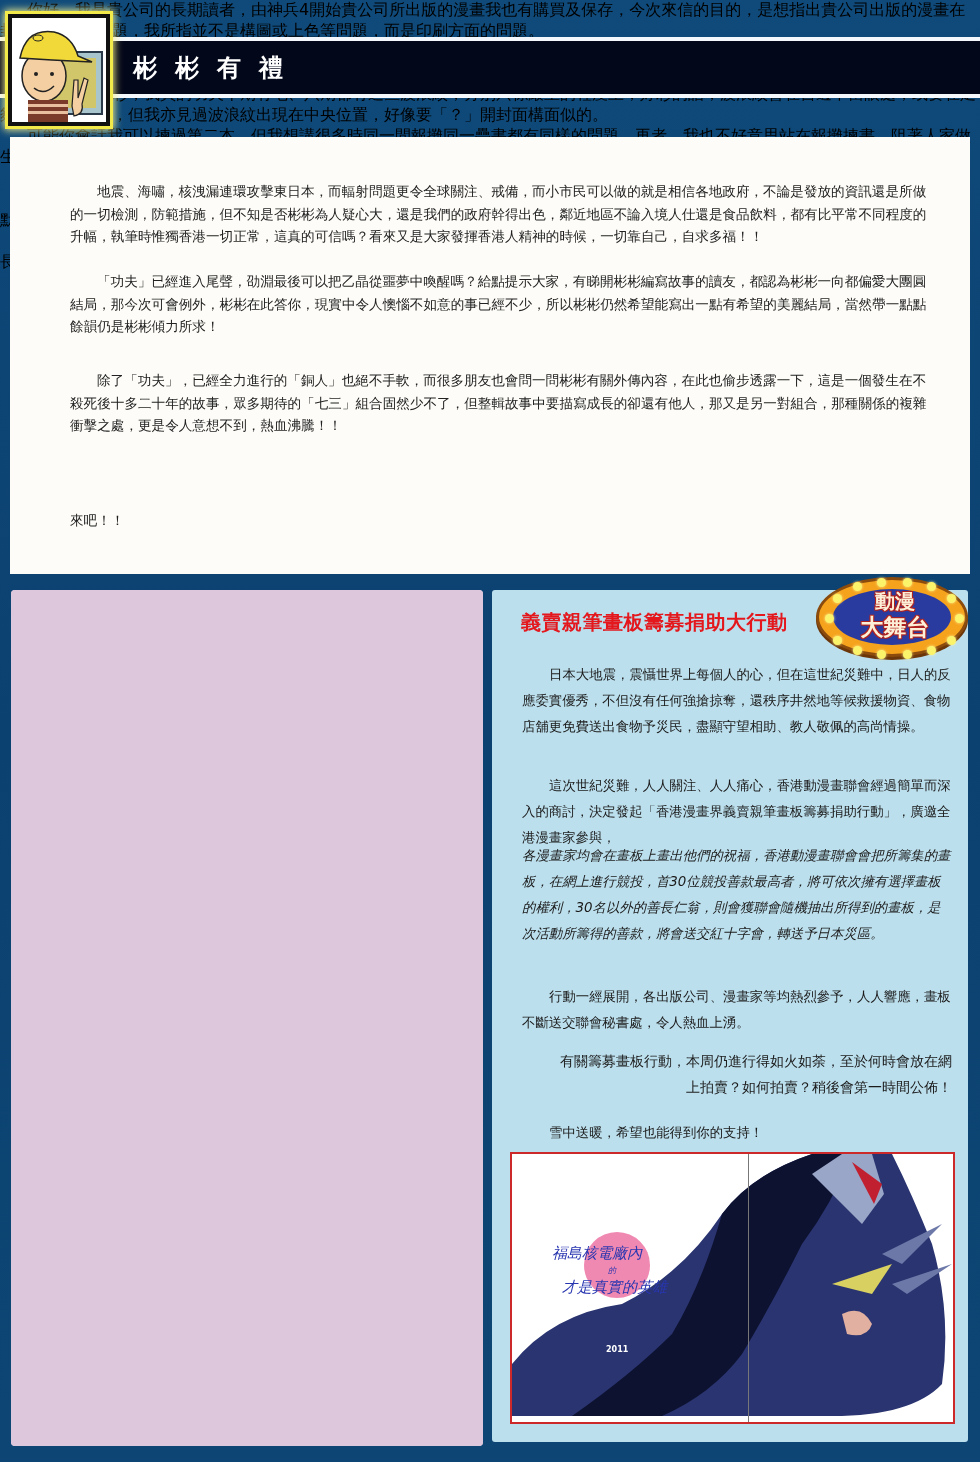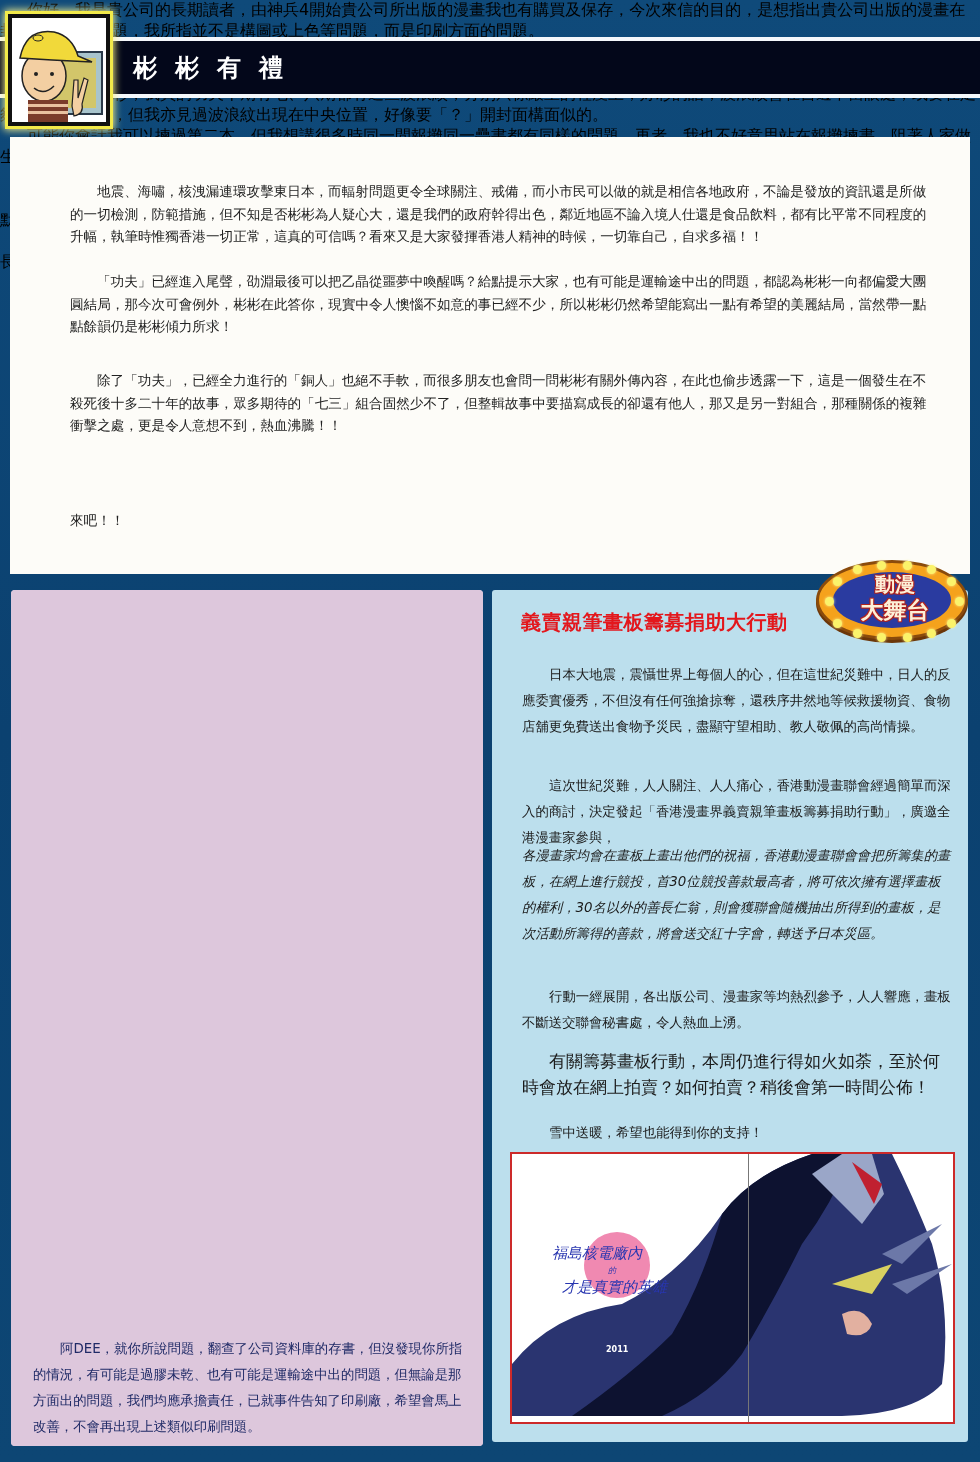--- a/index.html
+++ b/index.html
@@ -59,21 +59,21 @@
     position: absolute; left: 492px; top: 590px; width: 476px; height: 852px;
     background: #bcdfed; border-radius: 3px;
   }
   .charity-title {
     position: absolute; left: 521px; top: 609px; font-size: 20px; font-weight: bold; color: #e3171c;
     letter-spacing: 0.5px;
   }
 
   
   .badge {
-    position: absolute; left: 816px; top: 560px; width: 152px; height: 80px;
+    position: absolute; left: 816px; top: 577px; width: 152px; height: 80px;
     background: #f5a21c; border-radius: 50%;
     border: 3px solid #8a4b0c;
     box-shadow: 0 3px 0 #6b3609;
   }
   .badge-inner {
     position: absolute; left: 14px; top: 9px; width: 118px; height: 56px;
     background: #2a3ba0; border-radius: 50%;
   }
   .badge-line1, .badge-line2 {
     position: absolute; width: 152px; text-align: center; color: #fdf0d8; font-weight: bold;
@@ -120,50 +120,49 @@
       <path d="M22 70 Q32 78 42 68" stroke="#222" stroke-width="1.5" fill="none"></path>
       <rect x="16" y="82" width="40" height="22" fill="#7a3b2b"></rect>
       <rect x="16" y="86" width="40" height="3" fill="#e8c0a0"></rect>
       <rect x="16" y="93" width="40" height="3" fill="#e8c0a0"></rect>
       <path d="M60 88 L62 62 L66 62 L66 80 L72 60 L76 62 L70 86 Q72 96 62 98 Z" fill="#f3cfa2" stroke="#222" stroke-width="1.2"></path>
     </svg>
   </div>
 
   <div class="editorial">
     <p style="top:43px; text-indent:27px;">地震、海嘯，核洩漏連環攻擊東日本，而輻射問題更令全球關注、戒備，而小市民可以做的就是相信各地政府，不論是發放的資訊還是所做的一切檢測，防範措施，但不知是否彬彬為人疑心大，還是我們的政府幹得出色，鄰近地區不論入境人仕還是食品飲料，都有比平常不同程度的升幅，執筆時惟獨香港一切正常，這真的可信嗎？看來又是大家發揮香港人精神的時候，一切靠自己，自求多福！！</p>
-    <p style="top:133px; text-indent:27px;">「功夫」已經進入尾聲，劭淵最後可以把乙晶從噩夢中喚醒嗎？給點提示大家，也有可能是運輸途中出的問題，都認為彬彬一向都偏愛大團圓結局，那今次可會例外，彬彬在此答你，現實中令人懊惱不如意的事已經不少，所以彬彬仍然希望能寫出一點有希望的美麗結局，當然帶一點點餘韻仍是彬彬傾力所求！</p>
+    <p style="top:133px; text-indent:27px;">「功夫」已經進入尾聲，劭淵最後可以把乙晶從噩夢中喚醒嗎？給點提示大家，有睇開彬彬編寫故事的讀友，都認為彬彬一向都偏愛大團圓結局，那今次可會例外，彬彬在此答你，現實中令人懊惱不如意的事已經不少，所以彬彬仍然希望能寫出一點有希望的美麗結局，當然帶一點點餘韻仍是彬彬傾力所求！</p>
     <p style="top:232px; text-indent:27px;">除了「功夫」，已經全力進行的「銅人」也絕不手軟，而很多朋友也會問一問彬彬有關外傳內容，在此也偷步透露一下，這是一個發生在不殺死後十多二十年的故事，眾多期待的「七三」組合固然少不了，但整輯故事中要描寫成長的卻還有他人，那又是另一對組合，那種關係的複雜衝擊之處，更是令人意想不到，熱血沸騰！！</p>
     <p style="top:372px; text-indent:0;">來吧！！</p>
   </div>
 
   <div class="letters">
   </div>
   <div class="letters-title">覆讀者信</div>
   <div class="letters-body">
     <p style="top:660px; text-indent:27px;">你好，我是貴公司的長期讀者，由神兵4開始貴公司所出版的漫畫我也有購買及保存，今次來信的目的，是想指出貴公司出版的漫畫在封面上出現的問題，我所指並不是構圖或上色等問題，而是印刷方面的問題。</p>
     <p style="top:765px; text-indent:27px;">由於我的興趣是收集漫畫，我不會上網下載，每本漫畫也用錢購買，看完也會保存下來，亦因為這原因，我對我所收藏的漫畫很愛惜，其狀況跟新書並無分別；可是我發覺近月來貴公司出版的漫畫，封面也有很嚴重的問題，就是過膠不均勻，令封面出現「波浪紋」，不知是不是我特別不好彩，我買的功夫十期有七、八期都有這些波浪紋，分別只係嚴重的程度上，好彩的話，波浪紋會在書邊不當眼處，或要在足夠光線下才看到，但我亦見過波浪紋出現在中央位置，好像要「？」開封面構面似的。</p>
     <p style="top:958px; text-indent:27px;">可能你會話我可以揀過第二本，但我想講很多時同一間報攤同一疊書都有同樣的問題，再者，我也不好意思站在報攤揀書，阻著人家做生意。</p>
     <p style="top:1038px; text-indent:27px;">我每期購買不同出版社的港漫約有4、5本，但只有功夫同天下才有過膠不均勻的問題，其他漫畫例如封神紀完全沒有這問題。</p>
     <p style="top:1096px; text-indent:27px;">其實這問題已出現了不短的時間，我起初還以為印刷廠會改善，但當我今天執拾漫畫時看到一條又一條的波浪紋，我想我已不能再沉默。</p>
     <p style="top:1180px; text-indent:27px;">我真的希望貴公司能跟印刷廠溝通一下，改善這個令漫畫收藏者苦惱的問題，謝謝！</p>
     <p style="top:1238px;">長期讀者 阿DEE 上</p>
   </div>
   <div class="reply-title">回覆</div>
   <div class="letters">
   </div>
-  <p class="reply-text" style="position:absolute; left:33px; top:1336px; width:440px; font-size:13.4px; line-height:26px; text-indent:27px;">阿DEE，就你所說問題，翻查了公司資料庫的存書，但沒發現你所指的情況，有可能是過膠未乾、也有可能是運輸途中出的問題，但無論是那方面出的問題，我們均應承擔責任，已就事件告知了印刷廠，希望會馬上改善，不會再出現上述類似印刷問題。</p>
 
   <div class="charity"></div>
   <div class="charity-title">義賣親筆畫板籌募捐助大行動</div>
   <div class="charity-body">
     <p style="position:absolute; left:522px; width:430px; font-size:13.4px; line-height:26px; color:#1b1b1b; top:662px; text-indent:27px;">日本大地震，震懾世界上每個人的心，但在這世紀災難中，日人的反應委實優秀，不但沒有任何強搶掠奪，還秩序井然地等候救援物資、食物店舖更免費送出食物予災民，盡顯守望相助、教人敬佩的高尚情操。</p>
     <p style="position:absolute; left:522px; width:430px; font-size:13.4px; line-height:26px; color:#1b1b1b; top:773px; text-indent:27px;">這次世紀災難，人人關注、人人痛心，香港動漫畫聯會經過簡單而深入的商討，決定發起「香港漫畫界義賣親筆畫板籌募捐助行動」，廣邀全港漫畫家參與，</p>
     <p style="position:absolute; left:522px; width:430px; font-size:13.4px; line-height:26px; color:#1b1b1b; top:843px;font-style:italic;">各漫畫家均會在畫板上畫出他們的祝福，香港動漫畫聯會會把所籌集的畫板，在網上進行競投，首30位競投善款最高者，將可依次擁有選擇畫板的權利，30名以外的善長仁翁，則會獲聯會隨機抽出所得到的畫板，是次活動所籌得的善款，將會送交紅十字會，轉送予日本災區。</p>
     <p style="position:absolute; left:522px; width:430px; font-size:13.4px; line-height:26px; color:#1b1b1b; top:984px; text-indent:27px;">行動一經展開，各出版公司、漫畫家等均熱烈參予，人人響應，畫板不斷送交聯會秘書處，令人熱血上湧。</p>
-    <p style="position:absolute; left:522px; width:430px; font-size:17px; line-height:26px; color:#1b1b1b; top:1048px; text-indent:27px;">有關籌募畫板行動，本周仍進行得如火如荼，至於何時會放在網上拍賣？如何拍賣？稍後會第一時間公佈！</p>
+    <p style="position:absolute; left:522px; width:430px; font-size:14px; line-height:26px; color:#1b1b1b; top:1048px; text-indent:27px;text-align:right;">有關籌募畫板行動，本周仍進行得如火如荼，至於何時會放在網上拍賣？如何拍賣？稍後會第一時間公佈！</p>
     <p style="position:absolute; left:522px; width:430px; font-size:13.4px; line-height:26px; color:#1b1b1b; top:1120px; text-indent:27px;">雪中送暖，希望也能得到你的支持！</p>
   </div>
 
   <div class="artwork">
     <svg width="445" height="272" viewBox="0 0 445 272" style="position:absolute;left:0;top:0;">
       <path d="M0 210 Q40 160 110 150 Q170 120 210 60 Q240 20 300 0 L380 0 Q400 40 420 90 Q440 160 430 230 Q400 262 320 262 L0 262 Z" fill="#2a3470"></path>
       <path d="M210 60 Q240 20 300 0 L340 0 Q320 50 290 90 Q260 150 230 200 Q200 240 150 262 L60 262 Q120 220 160 180 Q190 130 210 60 Z" fill="#0d1230"></path>
       <path d="M300 20 L330 0 L360 0 L372 40 L350 70 Z" fill="#9aa6c8"></path>
       <path d="M340 8 L370 30 L362 50 Z" fill="#c02030"></path>
       <path d="M330 160 Q350 150 360 170 Q355 185 335 180 Z" fill="#e2b0a0"></path>

